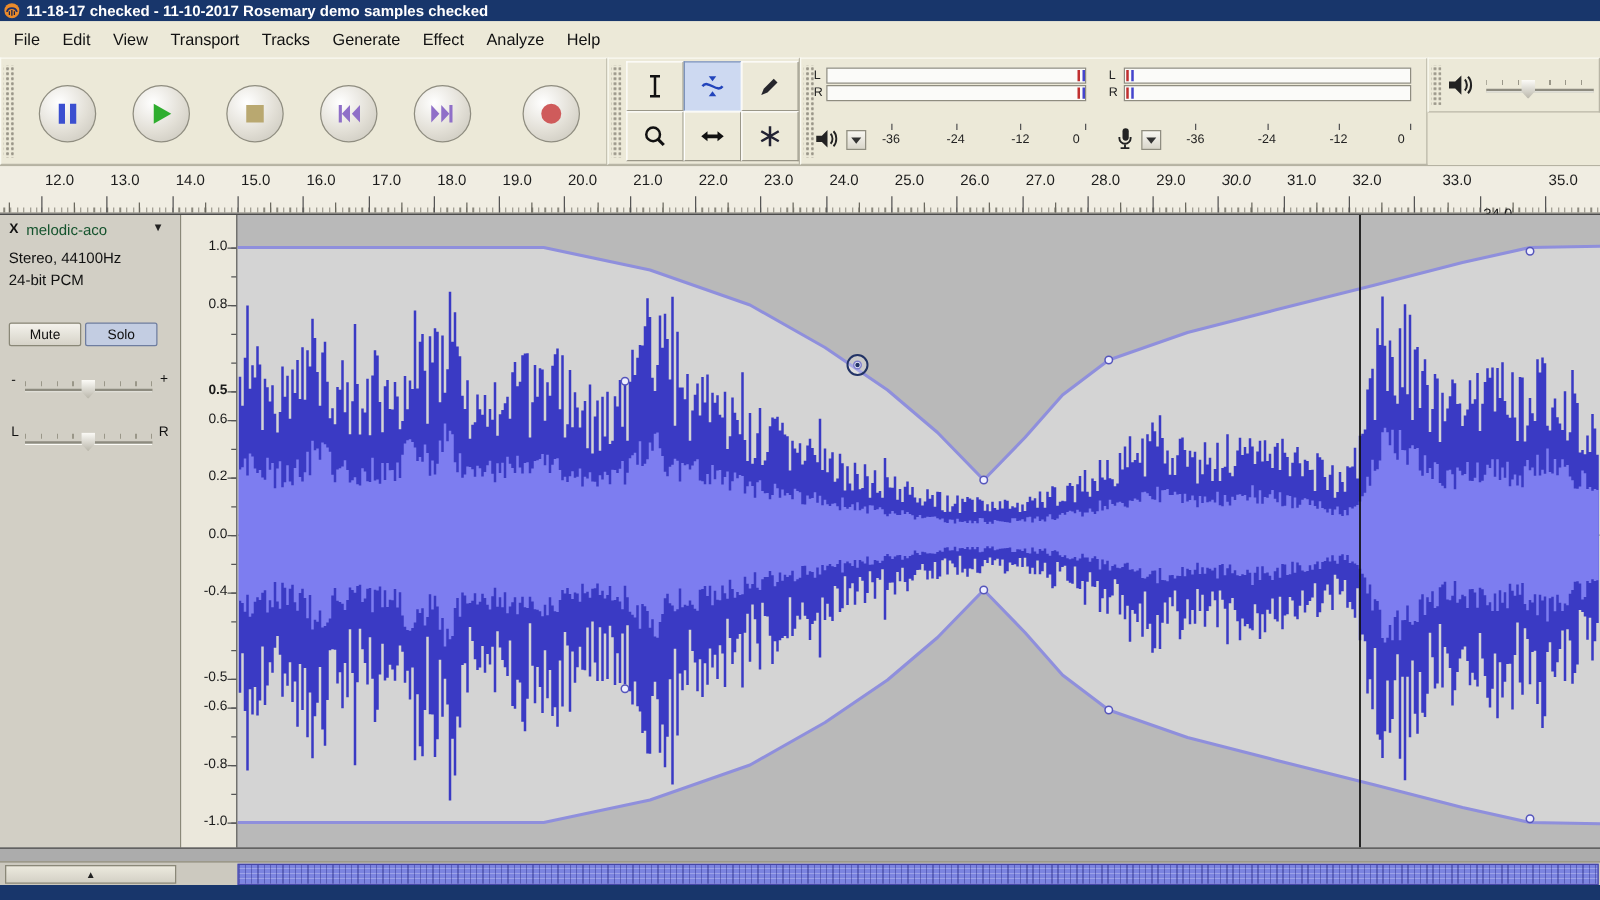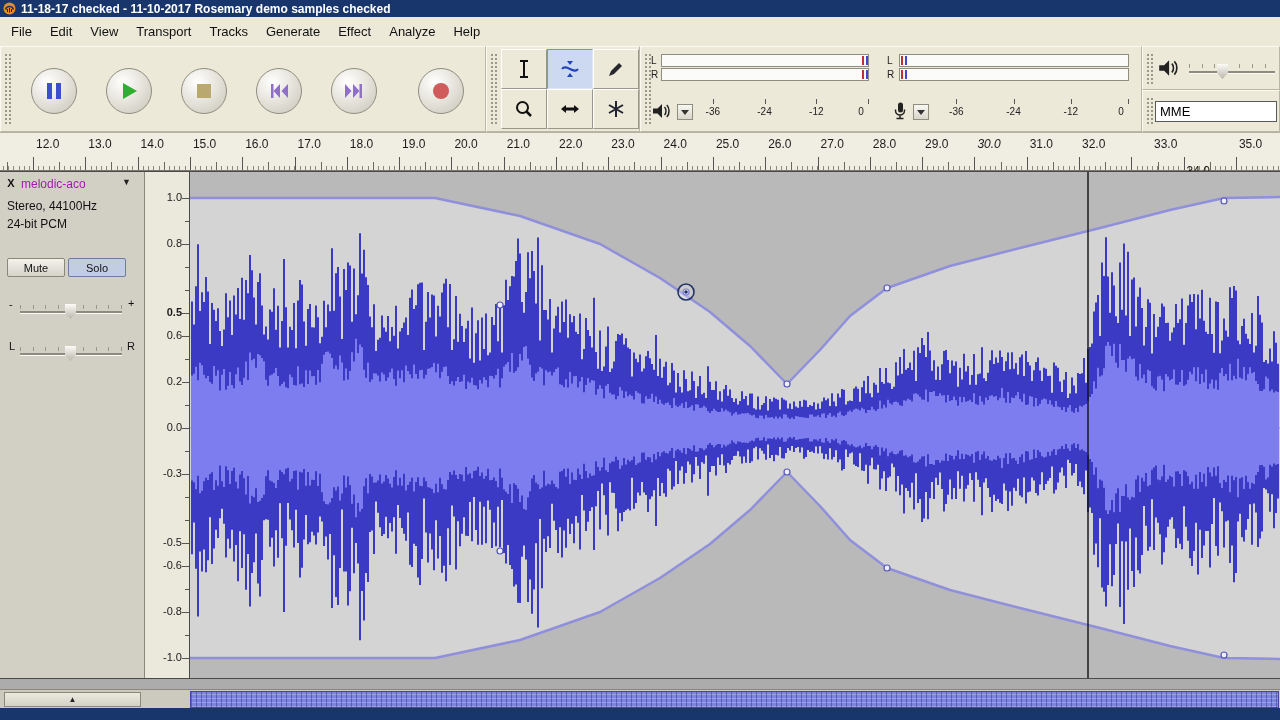--- a/index.html
+++ b/index.html
@@ -81,21 +81,21 @@
           border-right:1px solid #4a4a4a;}
   .vlabel{position:absolute;right:7px;font-size:11px;color:#1a1a1a;line-height:13px;}
   .vtick{position:absolute;right:0;height:1px;background:#555;}
   #wavebox{position:absolute;left:190px;top:1px;width:1090px;height:506px;}
   #wavesvg{display:block;width:1090px;height:506px;}
   .overlay-title{position:absolute;left:14px;top:8px;font-size:15px;color:#e3e33a;white-space:nowrap;}
 
   
   .panel-x{position:absolute;left:4px;top:4px;width:14px;height:14px;font-size:11px;font-weight:bold;
            color:#111;display:flex;align-items:center;justify-content:center;background:none;border:none;padding:0;}
-  .panel-title{position:absolute;left:21px;top:5px;font-size:12px;color:#a21caf;max-width:96px;
+  .panel-title{position:absolute;left:21px;top:5px;font-size:12px;color:#14532d;max-width:96px;
                overflow:hidden;white-space:nowrap;}
   .panel-dd{position:absolute;left:122px;top:5px;font-size:9px;color:#222;background:none;border:none;padding:0;}
   .panel-info{position:absolute;left:7px;font-size:12px;color:#111;white-space:nowrap;}
   .ms-btn{position:absolute;top:86px;width:58px;height:19px;font-size:11px;color:#111;
           display:flex;align-items:center;justify-content:center;border:1px solid #8a8878;
           border-radius:2px;background:linear-gradient(#f4f2ec,#d6d3c8);padding:0;}
   .ms-btn.active{background:#c3cde2;border-color:#6e7da0;}
   .sl-label{position:absolute;font-size:11px;color:#111;}
 
   
@@ -289,26 +289,20 @@
           <path d="M2 6.5 H6.5 L11 2 V16 L6.5 11.5 H2 Z" fill="#222"></path>
           <path d="M13.5 5 C15.5 7 15.5 11 13.5 13" stroke="#222" stroke-width="1.5" fill="none"></path>
           <path d="M15.8 3 C18.8 6 18.8 12 15.8 15" stroke="#222" stroke-width="1.5" fill="none"></path>
         </svg>
       </span>
       <div class="sl-ticks" style="left:46px;top:17px;width:86px"></div>
       <div class="sl-track" style="left:46px;top:24px;width:86px"></div>
       <div class="sl-thumb" style="left:74px;top:17px"></div>
     </div>
 
-    <div class="tb tb-device">
-      <div class="grabber"></div>
-      <div class="selectbox">
-        <span>MME</span>
-      </div>
-    </div>
   </div>
 
   <div id="ruler">
     <div id="tenths"></div>
   <div class="tick-major" style="left: 33px;"></div>
       <span class="tlabel" style="left: 36px;">12.0</span>
       <div class="tick-half" style="left: 59.1px;"></div>
       <div class="tick-major" style="left: 85.3px;"></div>
       <span class="tlabel" style="left: 88.3px;">13.0</span>
       <div class="tick-half" style="left: 111.4px;"></div>
@@ -433,21 +427,21 @@
         <span class="vlabel" style="top: 65px;">0.8</span>
         <div class="vtick" style="top: 141px; width: 7px;"></div>
         <span class="vlabel" style="top: 134px; font-weight: bold;">0.5</span>
         <div class="vtick" style="top: 164px; width: 7px;"></div>
         <span class="vlabel" style="top: 157px;">0.6</span>
         <div class="vtick" style="top: 210px; width: 7px;"></div>
         <span class="vlabel" style="top: 203px;">0.2</span>
         <div class="vtick" style="top: 256px; width: 7px;"></div>
         <span class="vlabel" style="top: 249px;">0.0</span>
         <div class="vtick" style="top: 302px; width: 7px;"></div>
-        <span class="vlabel" style="top: 295px;">-0.3</span>
+        <span class="vlabel" style="top: 295px;">-0.4</span>
         <div class="vtick" style="top: 371px; width: 7px;"></div>
         <span class="vlabel" style="top: 364px;">-0.5</span>
         <div class="vtick" style="top: 394px; width: 7px;"></div>
         <span class="vlabel" style="top: 387px;">-0.6</span>
         <div class="vtick" style="top: 440px; width: 7px;"></div>
         <span class="vlabel" style="top: 433px;">-0.8</span>
         <div class="vtick" style="top: 486px; width: 7px;"></div>
         <span class="vlabel" style="top: 479px;">-1.0</span>
       </div>
 

